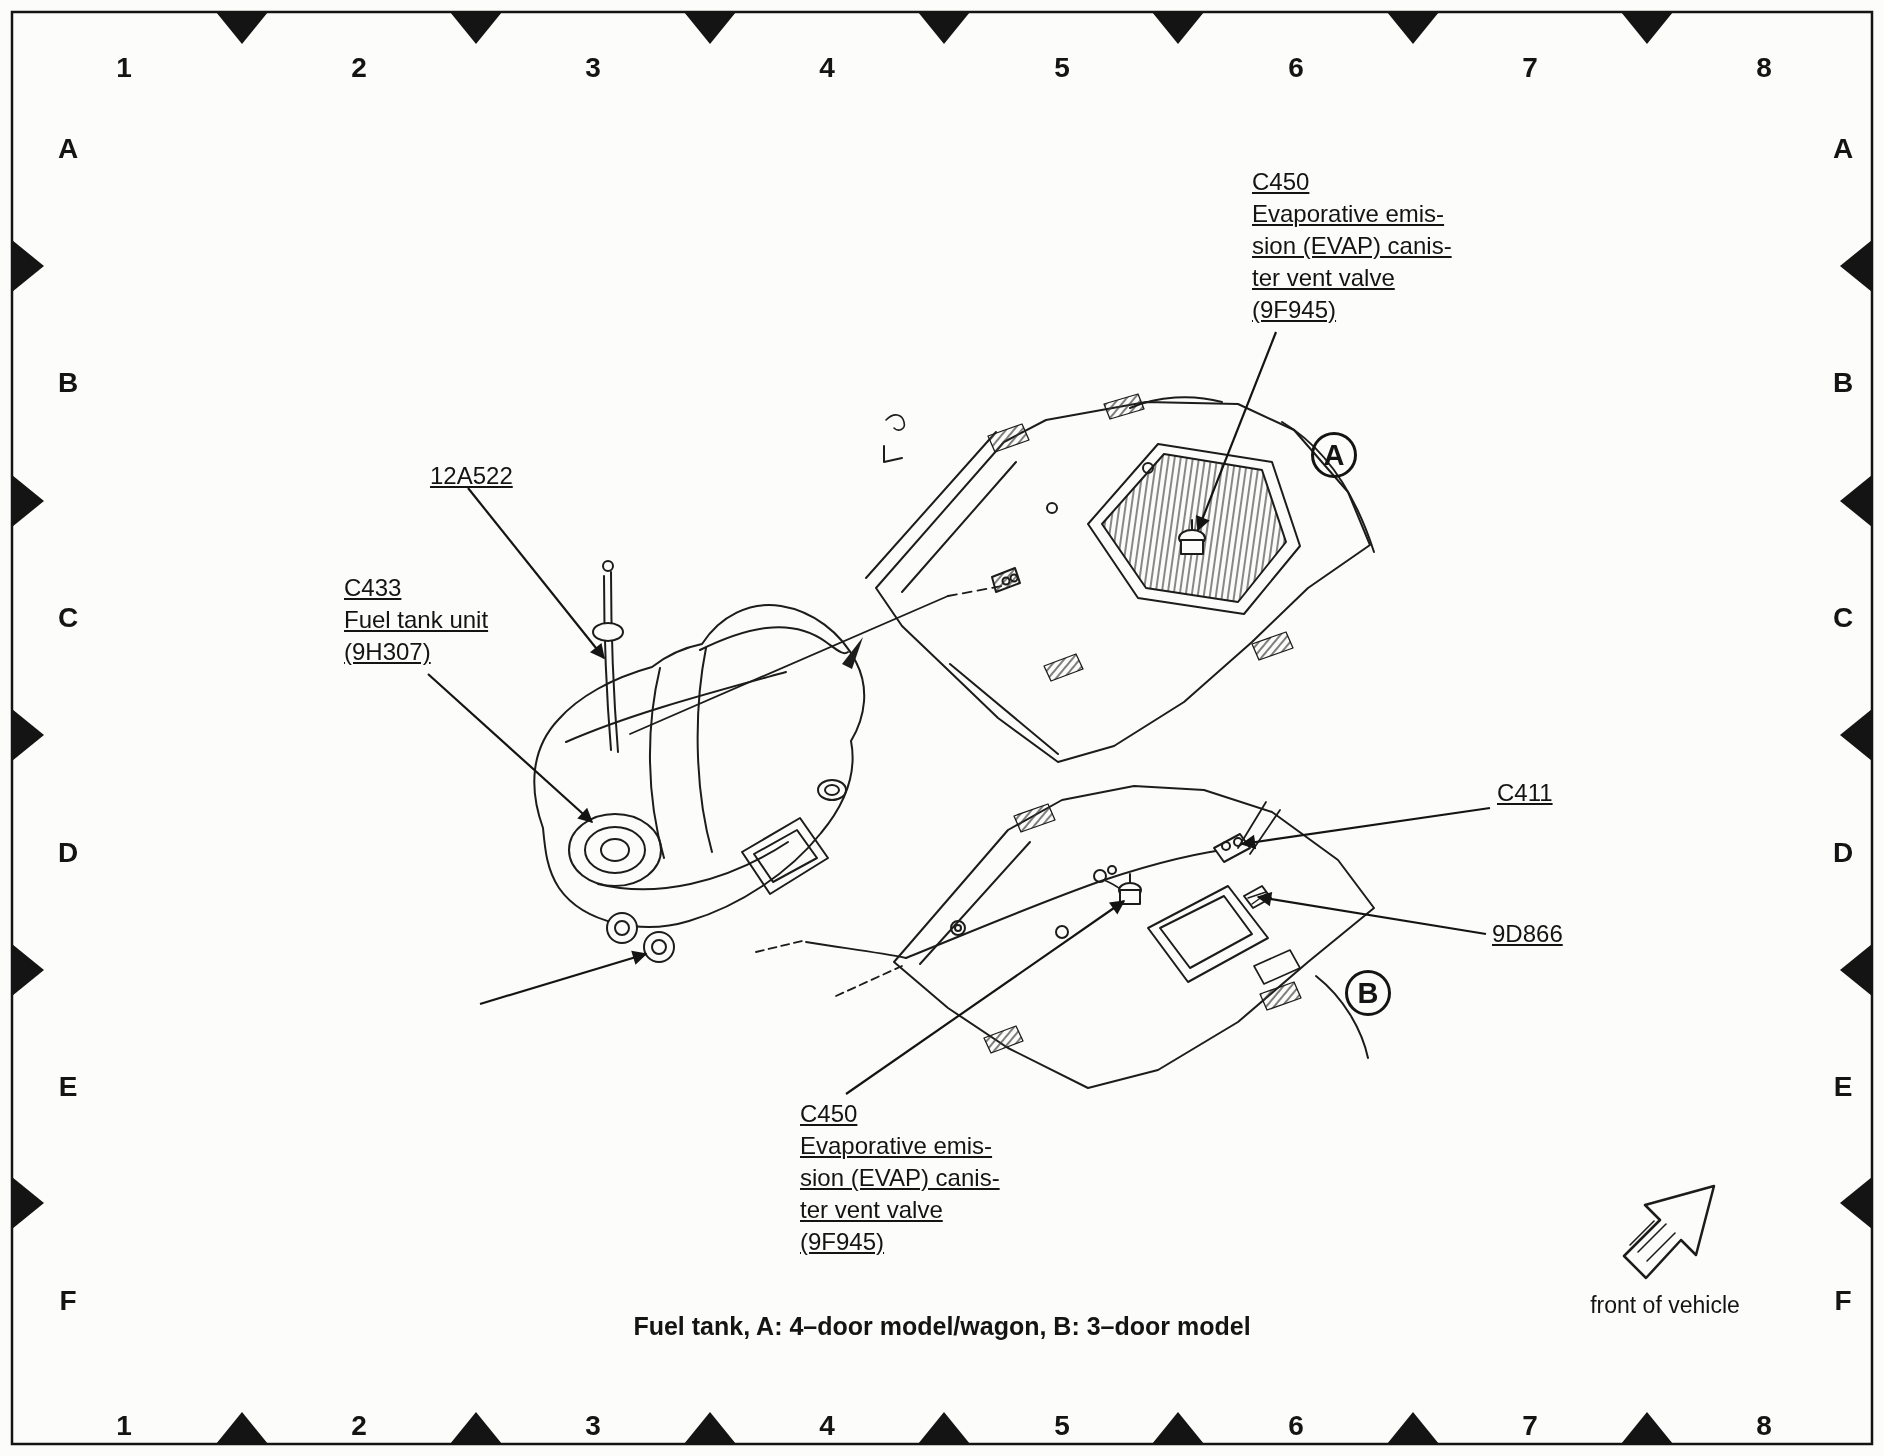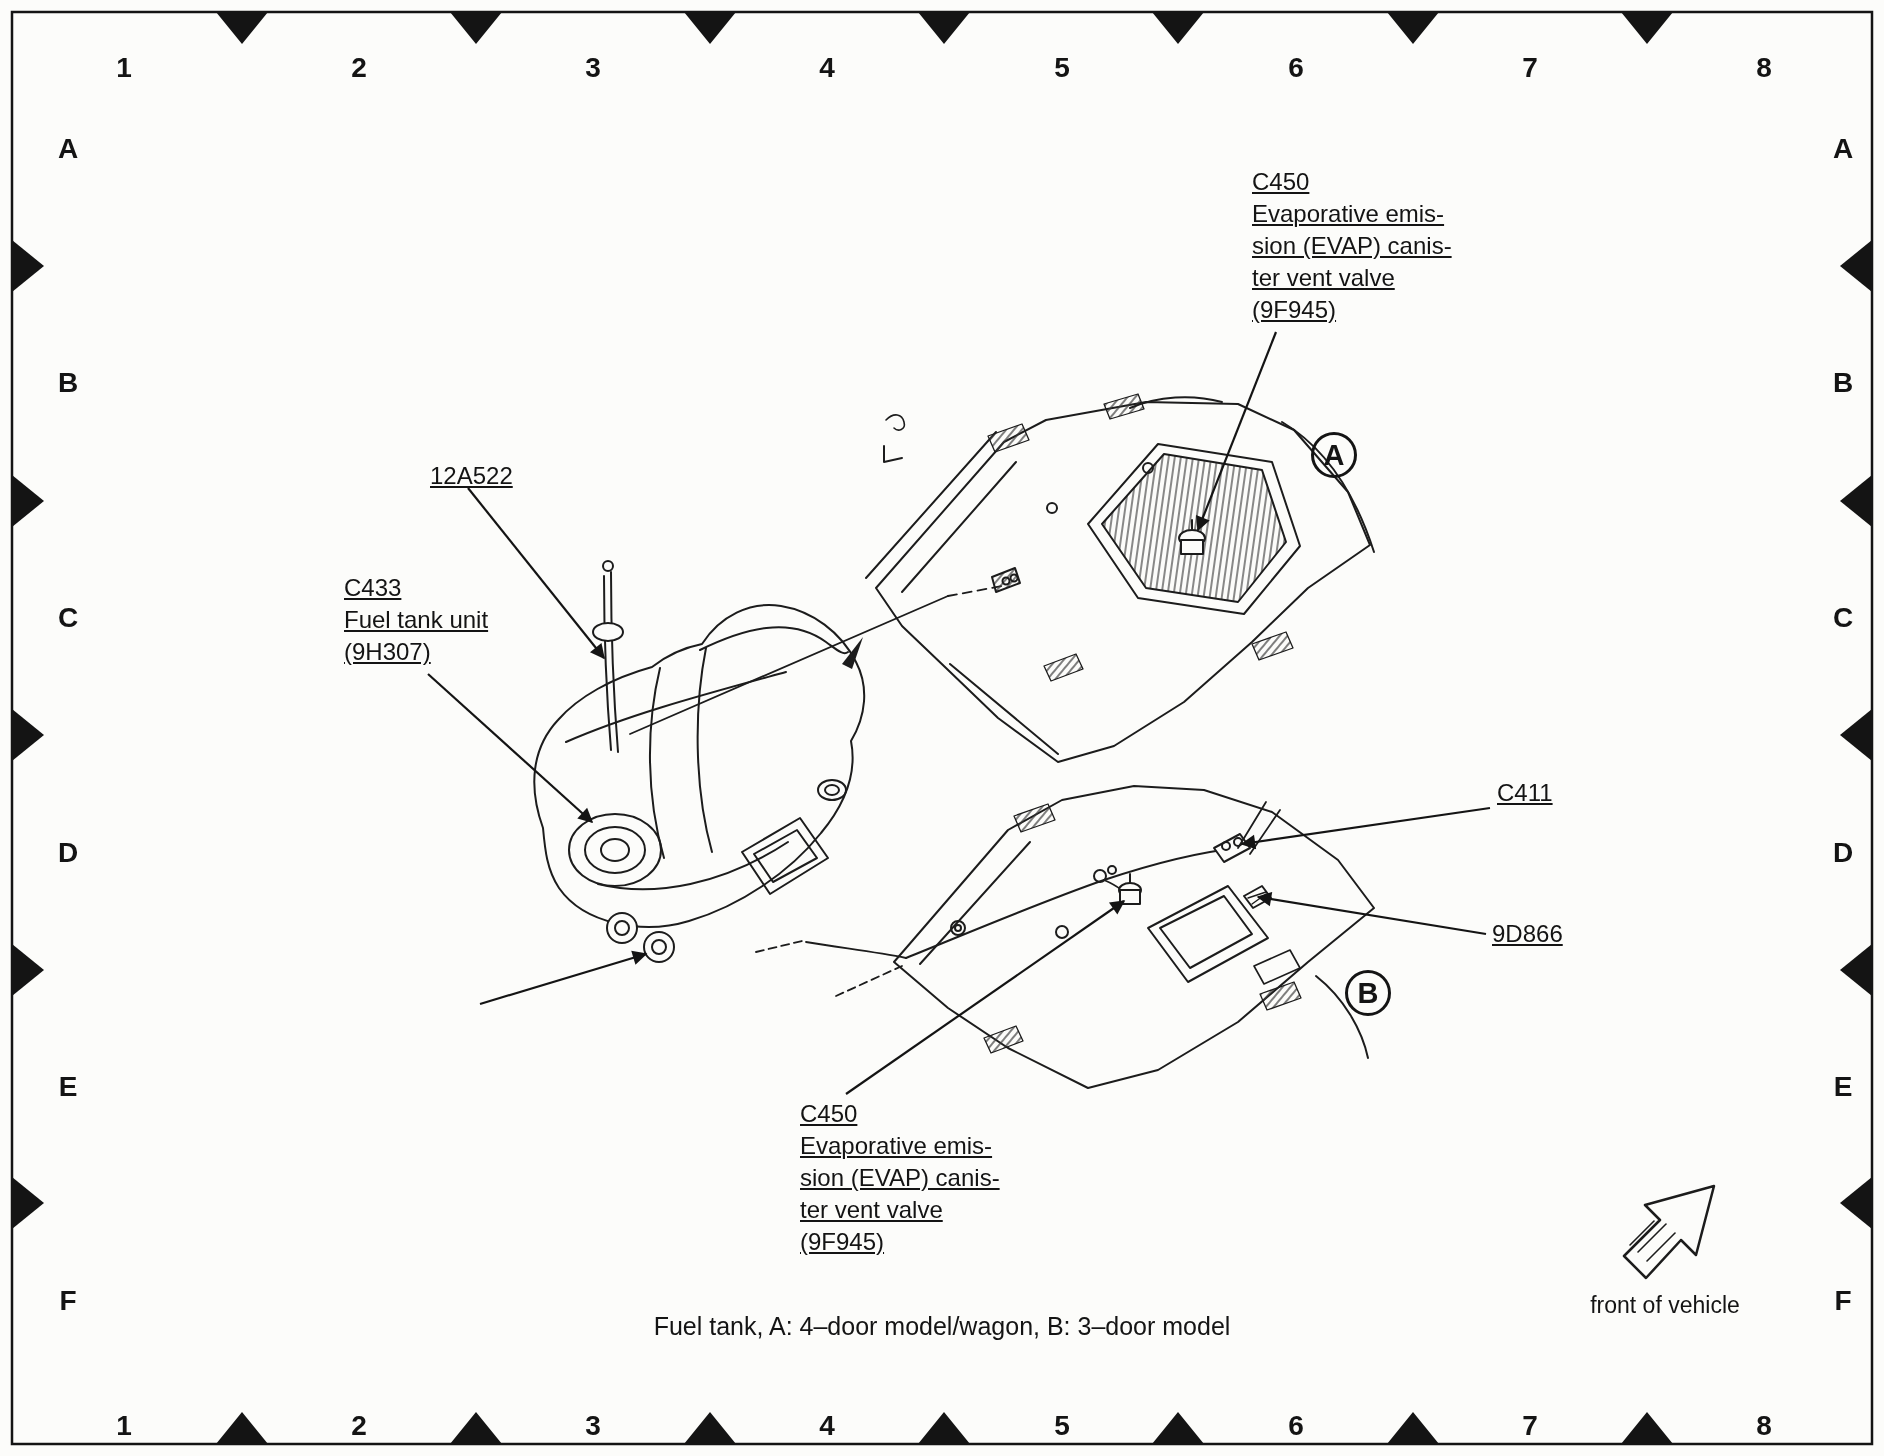--- a/index.html
+++ b/index.html
@@ -26,21 +26,21 @@
   .callout {
     position: absolute;
     font-size: 24px;
     line-height: 32px;
     white-space: pre-line;
     text-decoration: underline;
   }
   .caption {
     position: absolute;
     font-size: 25px;
-    font-weight: normal;
+    font-weight: bold;
     text-align: center;
   }
   .front-label {
     position: absolute;
     font-size: 23px;
     text-align: center;
   }
   .view-circle {
     position: absolute;
     width: 46px;

